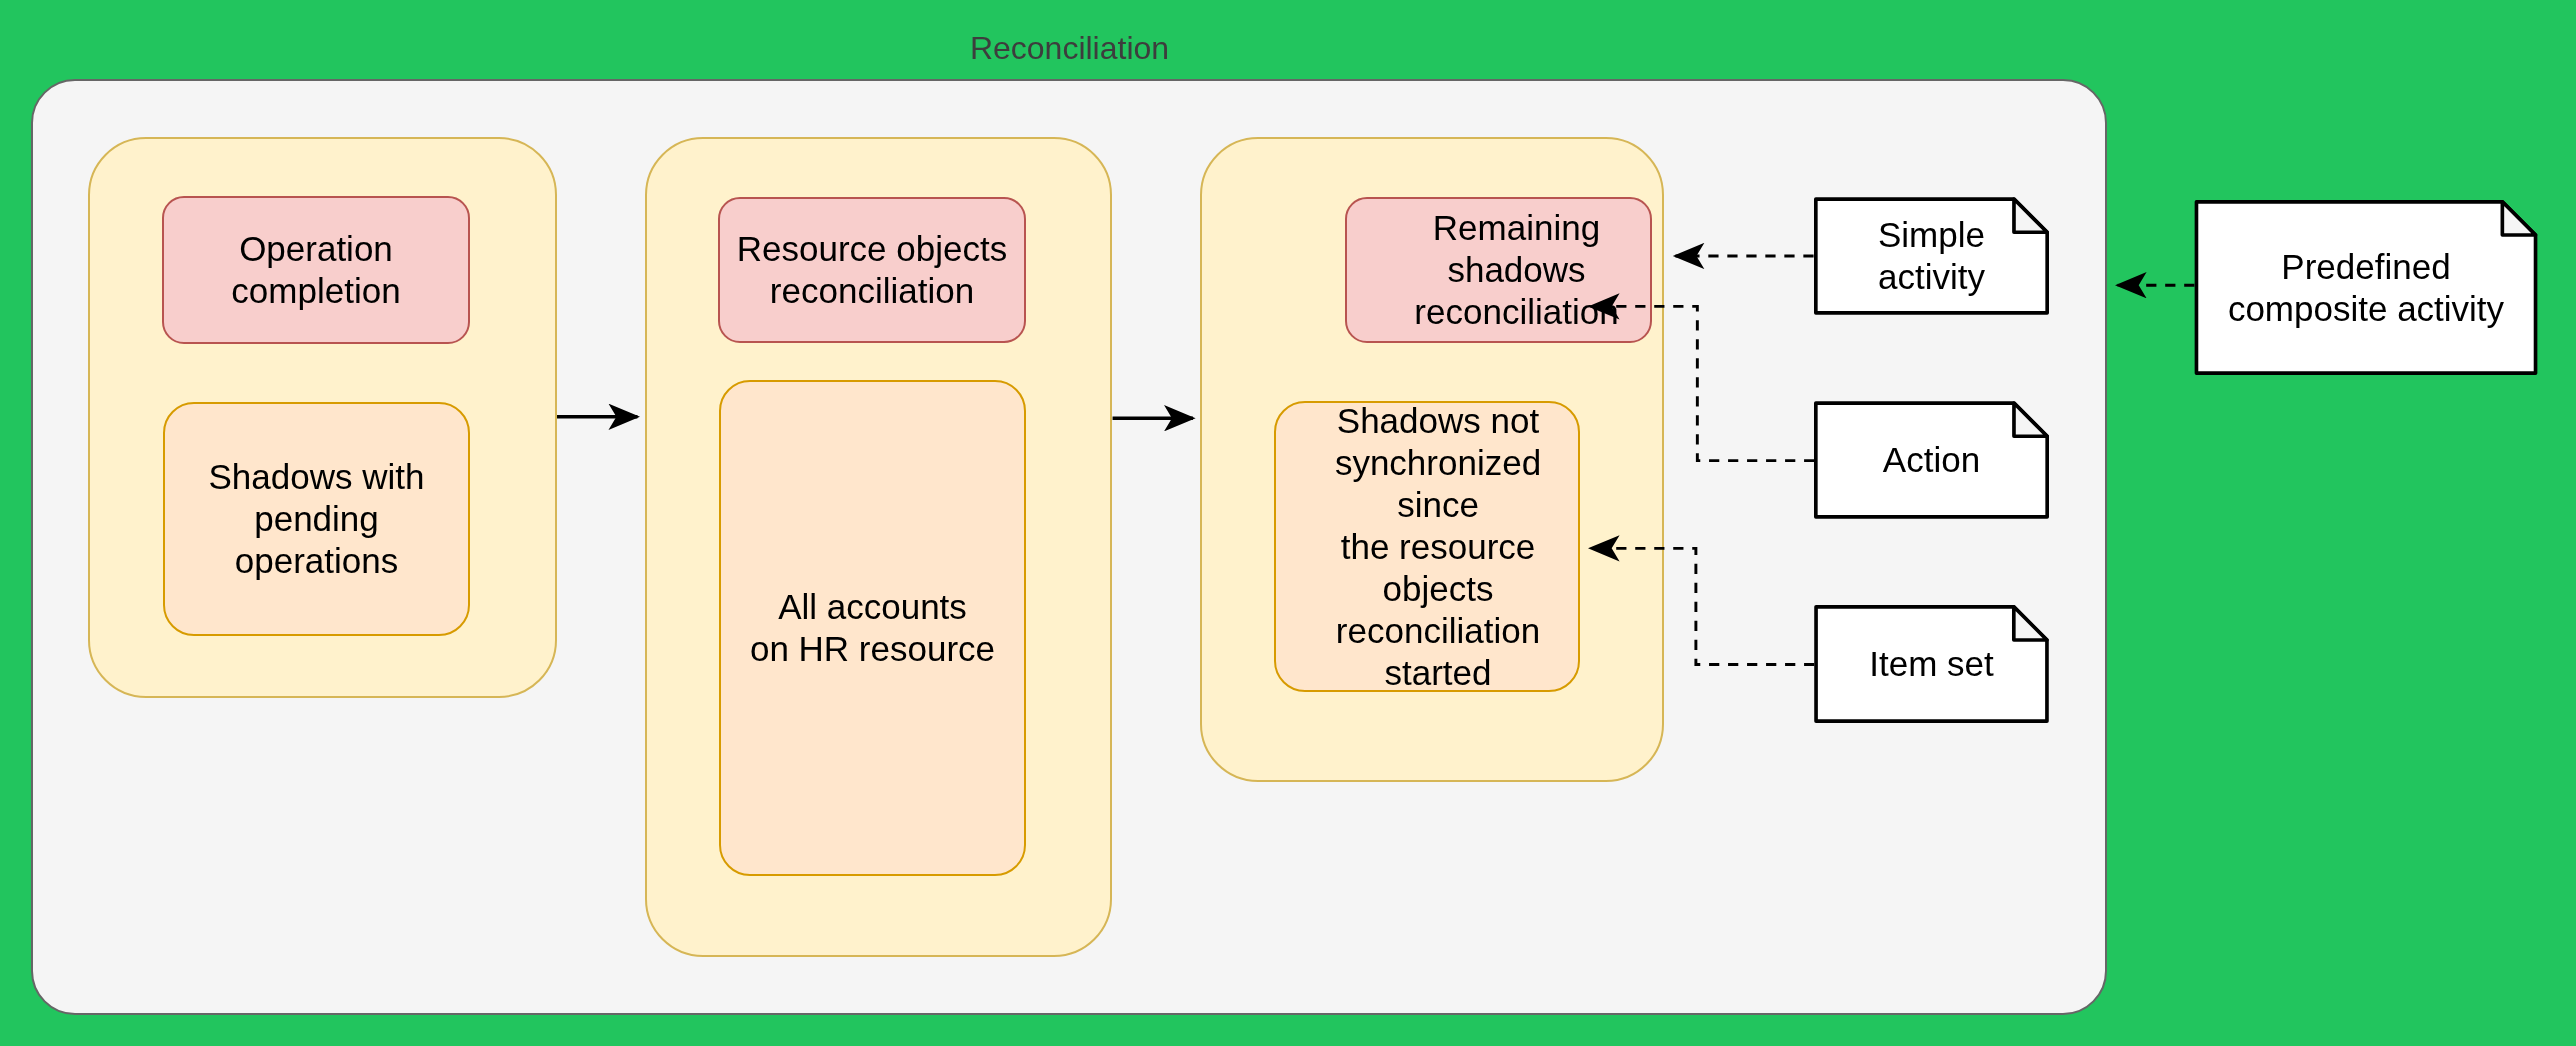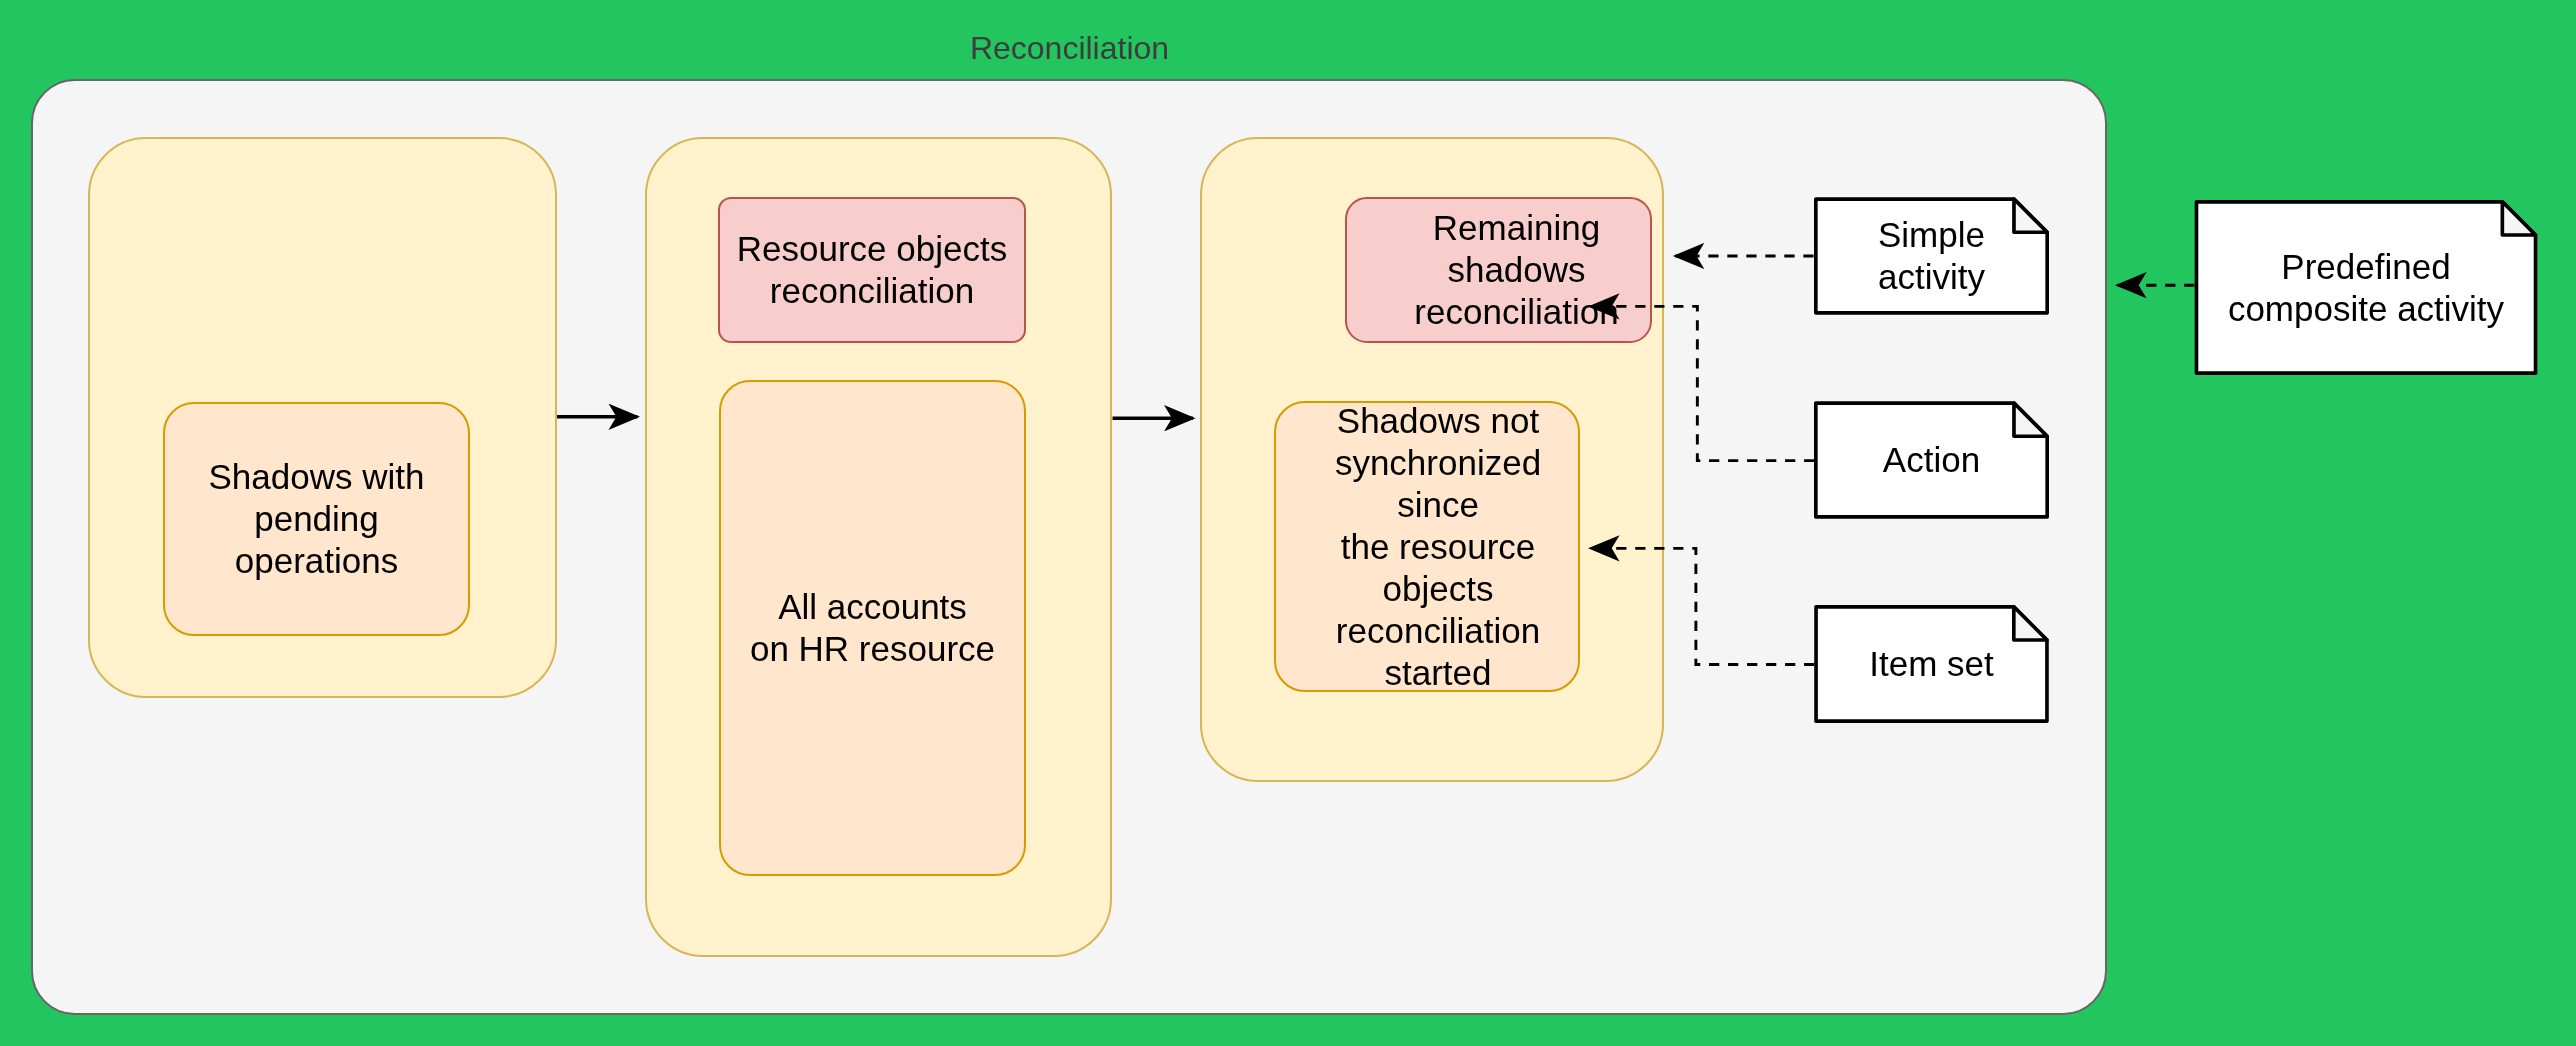--- a/index.html
+++ b/index.html
@@ -33,21 +33,21 @@
   }
   .task {
     background:var(--task-fill,#f8cecc); border:2.2px solid var(--task-border,#b85450);
     border-radius:22px;
   }
   .itemset {
     background:var(--set-fill,#ffe6cc); border:2.9px solid var(--set-border,#d79b00);
     border-radius:31px;
   }
   .t1 { left:162px;  top:196px; width:308px; height:148px; }
-  .t2 { left:718px;  top:197px; width:308px; height:146px;border-radius:13px; }
+  .t2 { left:718px;  top:197px; width:308px; height:146px; }
   .t3 { left:1345px; top:197px; width:307px; height:146px;padding-left:36px; }
   .s1 { left:163px;  top:402px; width:307px; height:234px; }
   .s2 { left:719px;  top:380px; width:307px; height:496px; }
   .s3 { left:1274px; top:401px; width:306px; height:291px;padding-left:22px; }
   .note { position:absolute; }
   .note svg { position:absolute; left:0; top:0; display:block; }
   .note-shape { fill:var(--note-fill,#fff); stroke:var(--note-border,#000); stroke-width:5; stroke-linejoin:round; }
   .note-fold  { fill:var(--fold-fill,#f5f5f5); stroke:var(--note-border,#000); stroke-width:5; stroke-linejoin:round; }
   .note-label {
     position:absolute; left:0; top:0; width:100%; height:100%;
@@ -69,20 +69,22 @@
 <div class="stage">
 
   <div class="title">Reconciliation</div>
 
   <div class="container"></div>
 
   <div class="group g1"></div>
   <div class="group g2"></div>
   <div class="group g3"></div>
 
+  <div class="box task t1">Operation
+completion</div>
   <div class="box task t2">Resource objects
 reconciliation</div>
   <div class="box task t3">Remaining
 shadows
 reconciliation</div>
 
   <div class="box itemset s1">Shadows with
 pending
 operations</div>
   <div class="box itemset s2">All accounts

